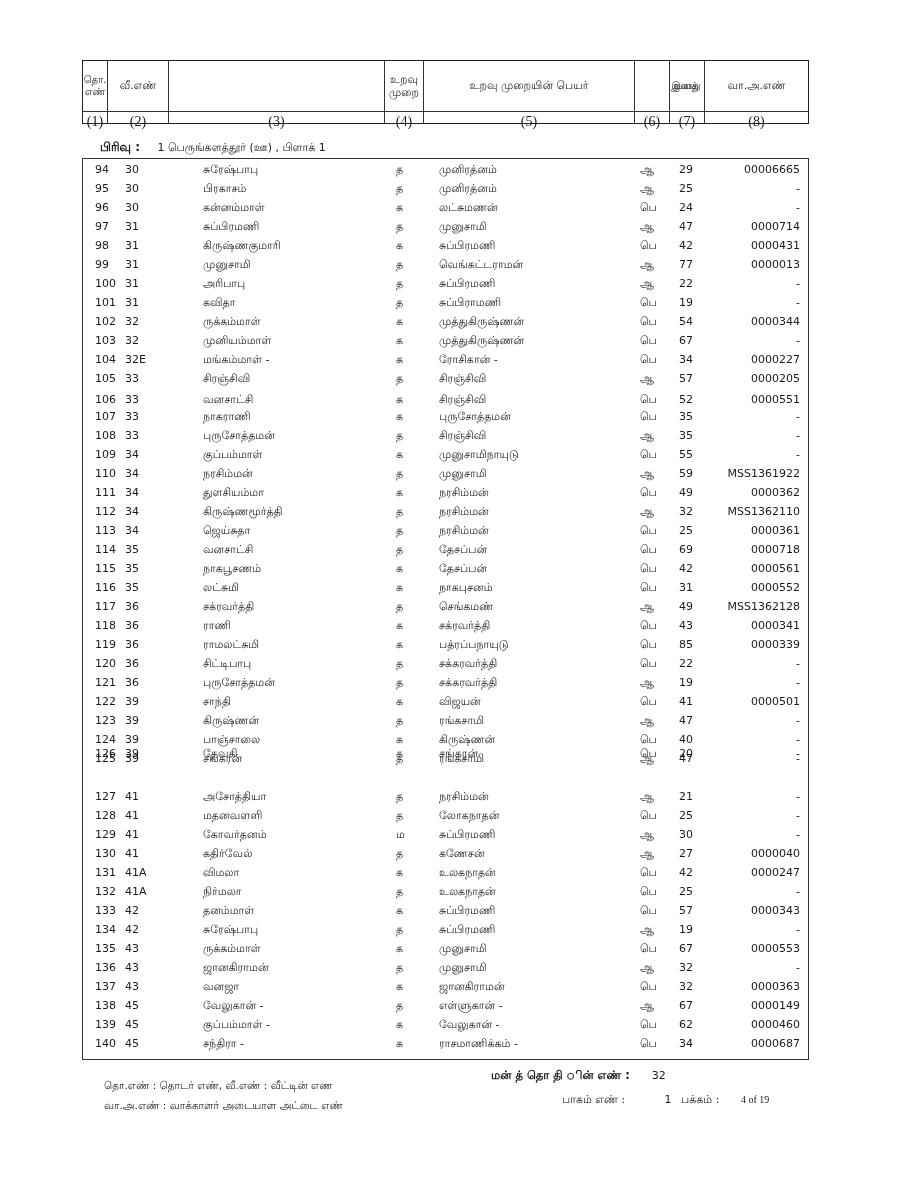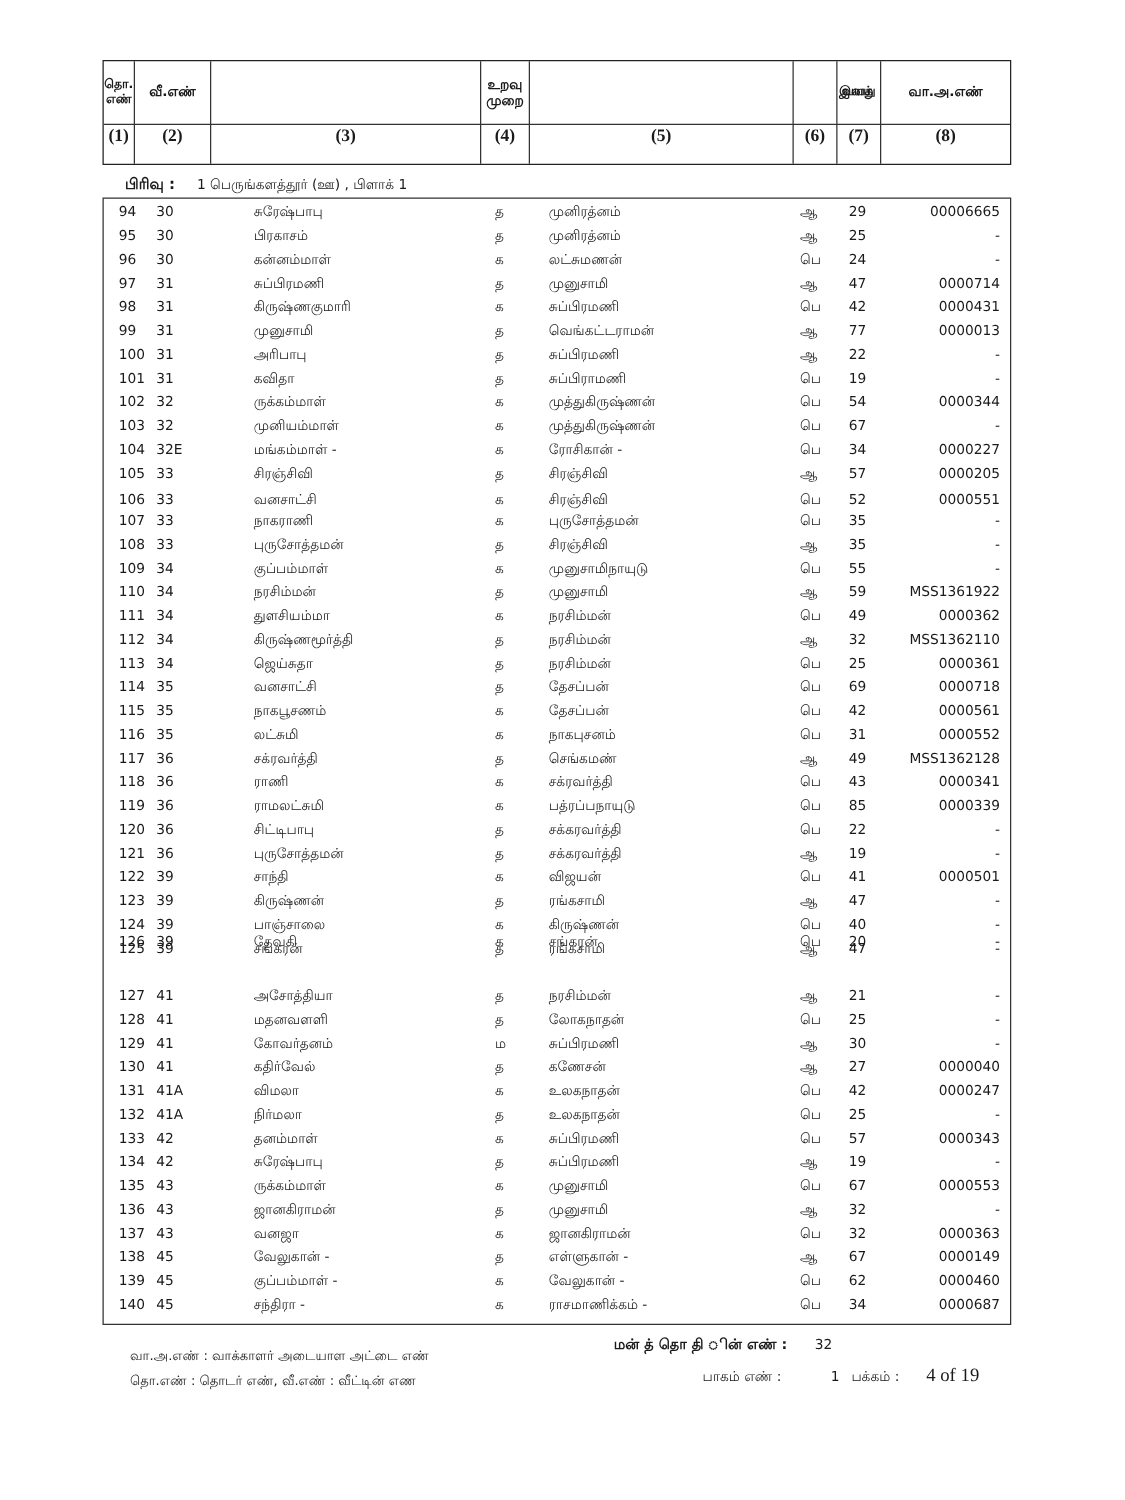--- a/index.html
+++ b/index.html
@@ -1,19 +1,19 @@
 <!DOCTYPE html>
 <html><head>
 <meta charset="utf-8">
 <style>
   html, body { margin: 0; padding: 0; background: #ffffff; }
   body { width: 900px; height: 1200px; position: relative; overflow: hidden;
          font-family: "DejaVu Sans", sans-serif; color: #1a1a1a; }
-  .hdr { position: absolute; left: 82px; top: 48px; width: 727px; height: 84px;
-         border: 1.5px solid #222; box-sizing: border-box; font-weight: bold; }
+  .hdr { position: absolute; left: 82px; top: 60px; width: 727px; height: 64px;
+         border: 1.5px solid #222; box-sizing: border-box; }
   .hdr .row1 { position: absolute; left: 0; top: 0; right: 0; height: 50px; border-bottom: 1.2px solid #333; }
   .hdr .row2 { position: absolute; left: 0; top: 50px; right: 0; height: 21px; }
   .hcell { position: absolute; top: 0; bottom: 0; display: flex; align-items: center; justify-content: center;
            font-size: 11px; text-align: center; line-height: 1.2; }
   .vline { position: absolute; width: 1.2px; background: #333; top: 0; bottom: 0; }
   .numcell { position: absolute; top: 0; bottom: 0; display: flex; align-items: center; justify-content: center;
              font-family: "Liberation Serif", serif; font-size: 14px; }
   .section { position: absolute; left: 100px; top: 140px; font-size: 11px; white-space: nowrap; }
   .section .lbl { font-weight: bold; font-size: 12px; margin-right: 14px; }
   .body { position: absolute; left: 82px; top: 158px; width: 727px; height: 902px;
@@ -29,20 +29,21 @@
   .meta2 span { margin-right: 6px; }
 </style>
 </head>
 <body>
 
 <div class="hdr">
   <div class="row1">
     <div class="hcell" style="left:0;width:24px;font-size:10px;">தொ. எண்</div>
     <div class="hcell" style="left:25px;width:60px;">வீ.எண்</div>
     <div class="hcell" style="left:302px;width:38px;">உறவு முறை</div>
+    <div class="hcell" style="left:341px;width:210px;">உறவு முறையின் பெயர்</div>
     <div class="hcell" style="left:552px;width:34px;font-size:10px;margin-left:33px;">இனம்</div>
     <div class="hcell" style="left:587px;width:34px;font-size:10px;">வயது</div>
     <div class="hcell" style="left:622px;width:103px;">வா.அ.எண்</div>
   </div>
   <div class="row2">
     <div class="numcell" style="left:0;width:24px;">(1)</div>
     <div class="numcell" style="left:25px;width:60px;">(2)</div>
     <div class="numcell" style="left:86px;width:215px;">(3)</div>
     <div class="numcell" style="left:302px;width:38px;">(4)</div>
     <div class="numcell" style="left:341px;width:210px;">(5)</div>
@@ -531,27 +532,27 @@
       <span class="c3">சந்திரா -</span>
       <span class="c4">க</span>
       <span class="c5">ராசமாணிக்கம் -</span>
       <span class="c6">பெ</span>
       <span class="c7">34</span>
       <span class="c8">0000687</span>
     </div>
   </div>
 
 <div class="legend">
+  <div>தொ.எண் : தொடர் எண், வீ.எண் : வீட்டின் எண</div>
   <div>வா.அ.எண் : வாக்காளர் அடையாள அட்டை எண்</div>
-  <div>தொ.எண் : தொடர் எண், வீ.எண் : வீட்டின் எண</div>
 </div>
 
 <div class="meta1">
   <span>மன் த் தொ தி ின் எண் :</span>
   <span class="val">32</span>
 </div>
 
 <div class="meta2">
   <span>பாகம் எண் :</span>
   <span style="margin-left:30px;">1</span>
   <span>பக்கம் :</span>
-  <span style="margin-left:12px;font-family:'Liberation Serif',serif;font-size:15px;">4 of 19</span>
+  <span style="margin-left:12px;font-family:'Liberation Serif',serif;font-size:10px;">4 of 19</span>
 </div>
 
 </body></html>

